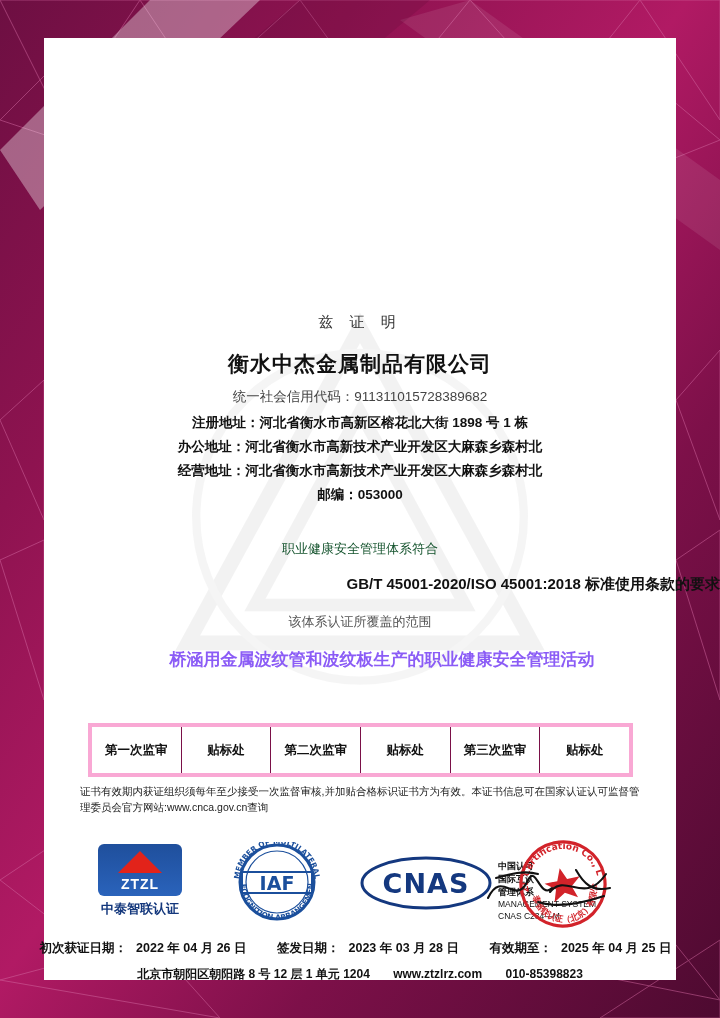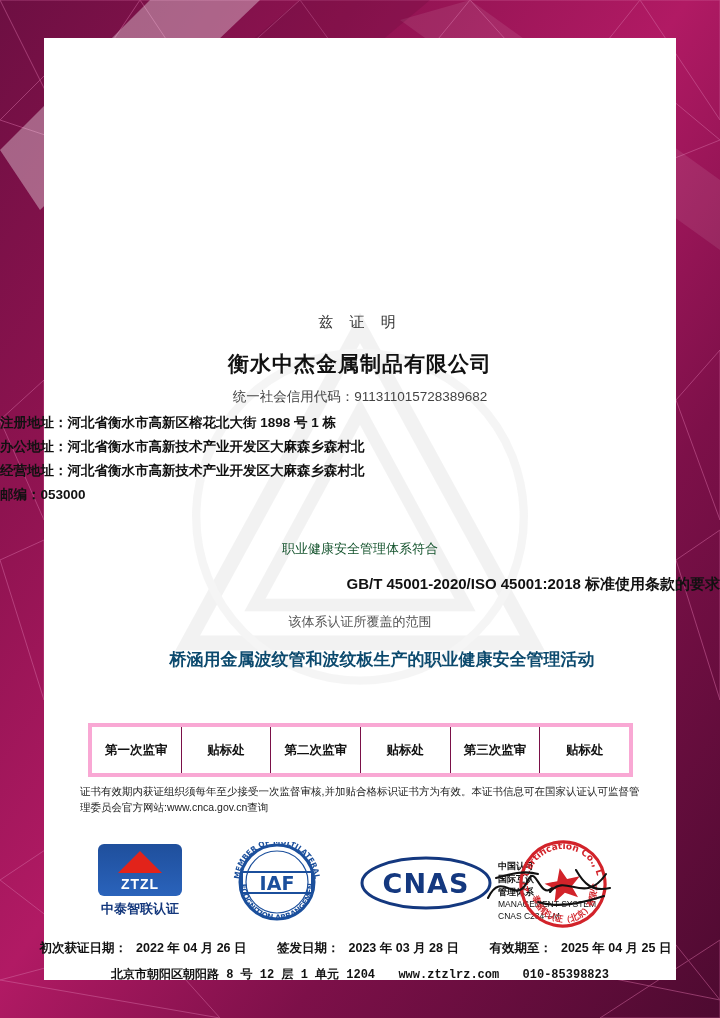--- a/index.html
+++ b/index.html
@@ -50,21 +50,21 @@
   }
   .company{
     position:absolute;left:0;right:0;top:350px;text-align:center;
     font-size:21px;font-weight:bold;color:#111;letter-spacing:1px;
   }
   .credit{
     position:absolute;left:0;right:0;top:388px;text-align:center;
     font-size:13.5px;color:#444;
   }
   .addr{
-    position:absolute;left:0;right:0;
+    position:absolute;left:0;right:0;text-align:center;
     font-size:13.5px;color:#111;font-weight:bold;
   }
   .addr .lbl{font-weight:bold;}
   .addr1{top:414px;}
   .addr2{top:438px;}
   .addr3{top:462px;}
   .zip{top:486px;}
   .conform{
     position:absolute;left:0;right:0;top:540px;text-align:center;
     font-size:13px;color:#14532d;
@@ -72,21 +72,21 @@
   .standard{
     position:absolute;left:0;right:0;top:575px;text-align:right;
     font-size:15px;font-weight:bold;color:#111;
   }
   .scope-label{
     position:absolute;left:0;right:0;top:613px;text-align:center;
     font-size:13px;color:#555;
   }
   .scope{
     position:absolute;left:0;right:0;top:648px;text-align:center;
-    font-size:17px;font-weight:bold;color:#0c4a6e;padding-left:44px;
+    font-size:17px;font-weight:bold;color:#8b5cf6;padding-left:44px;
   }
   
   .audit-table{
     position:absolute;left:88px;top:723px;width:545px;height:54px;
     display:flex;border:4px solid #f9a8d4;box-sizing:border-box;font-weight:bold;
   }
   .audit-cell{
     flex:1;display:flex;align-items:center;justify-content:center;
     font-size:12.5px;color:#111;border-right:1px solid #7a1048;
     box-sizing:border-box;
@@ -135,21 +135,21 @@
   
   .dates{
     position:absolute;left:0;right:0;top:940px;text-align:center;
     font-size:12.5px;font-weight:bold;color:#111;
   }
   .dates span{margin:0 9px;}
   .footer{
     position:absolute;left:0;right:0;top:966px;text-align:center;
     font-size:12px;font-weight:bold;color:#111;
   }
-  .footer span{margin:0 10px;font-family:Liberation Mono, monospace;}
+  .footer span{margin:0 10px;}
 </style>
 </head>
 <body>
 
 <div class="cert">
 
   <div class="frame-bg"></div>
 
   <svg class="swoosh" viewBox="0 0 720 1018" preserveAspectRatio="none">
     <g opacity="0.5" stroke="#d36aa2" stroke-width="1" fill="none">

